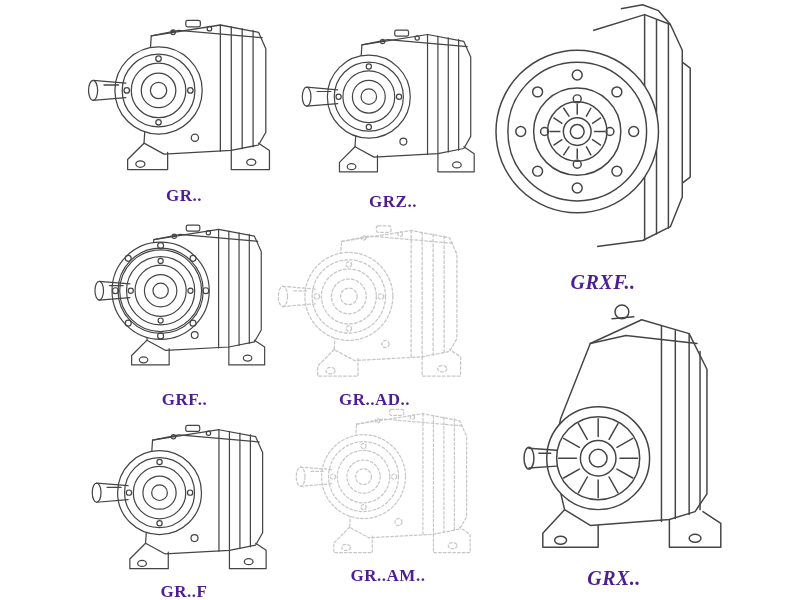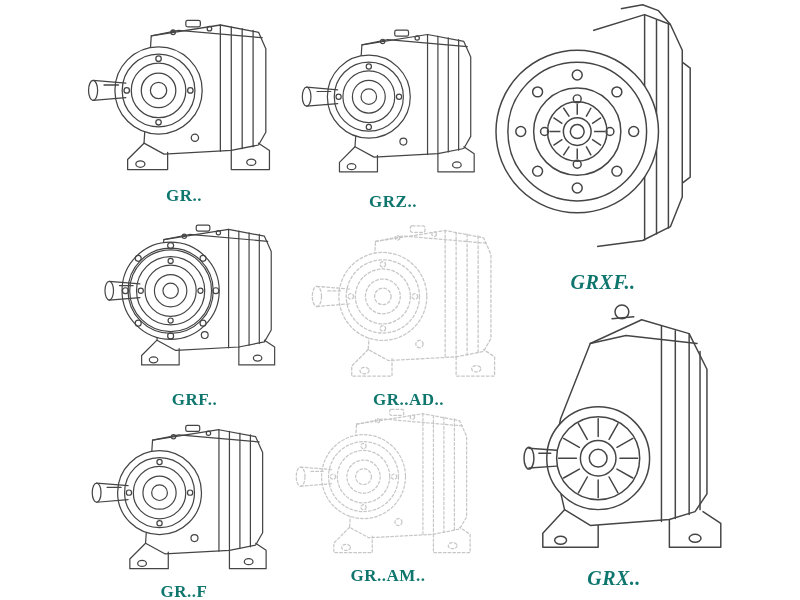--- a/index.html
+++ b/index.html
@@ -1,28 +1,28 @@
 <!DOCTYPE html>
 <html><head>
 <meta charset="utf-8">
 <style>
   html,body{margin:0;padding:0;background:#ffffff;}
   body{width:800px;height:600px;position:relative;overflow:hidden;
        font-family:"Liberation Serif", serif;}
   .cell{position:absolute;display:flex;flex-direction:column;align-items:center;margin:0;}
   .art{width:100%;flex:1 1 auto;color:#454545;}
-  .cap{font-weight:bold;font-size:17px;letter-spacing:.5px;color:#0f766e;margin-top:2px;white-space:nowrap;}
+  .cap{font-weight:bold;font-size:17px;letter-spacing:.5px;color:#4c1d95;margin-top:2px;white-space:nowrap;}
   .big .cap{font-size:20px;font-style:italic;}
   .ghost .art{color:#c7c7c7;}
   .ghost .art use{stroke-dasharray:3 2.4;}
   #fig-gr  {left:84px; top:6px;  width:200px;height:200px;}
   #fig-grz {left:298px;top:12px;  width:190px;height:200px;}
   #fig-grxf{left:494px;top:2px;  width:218px;height:292px;}
-  #fig-grf {left:82px; top:214px;width:225px;height:196px;gap:12px;}
-  #fig-grad{left:306px;top:214px;width:205px;height:196px;}
+  #fig-grf {left:72px; top:214px;width:225px;height:196px;gap:12px;}
+  #fig-grad{left:272px;top:214px;width:205px;height:196px;}
   #fig-grx {left:494px;top:300px;width:240px;height:290px;}
   #fig-grff{left:84px; top:414px;width:200px;height:188px;}
   #fig-gram{left:288px;top:398px;width:200px;height:188px;}
   .defs{position:absolute;width:0;height:0;overflow:hidden;}
 </style>
 </head>
 <body>
 
 <svg class="defs" aria-hidden="true">
   <defs>

